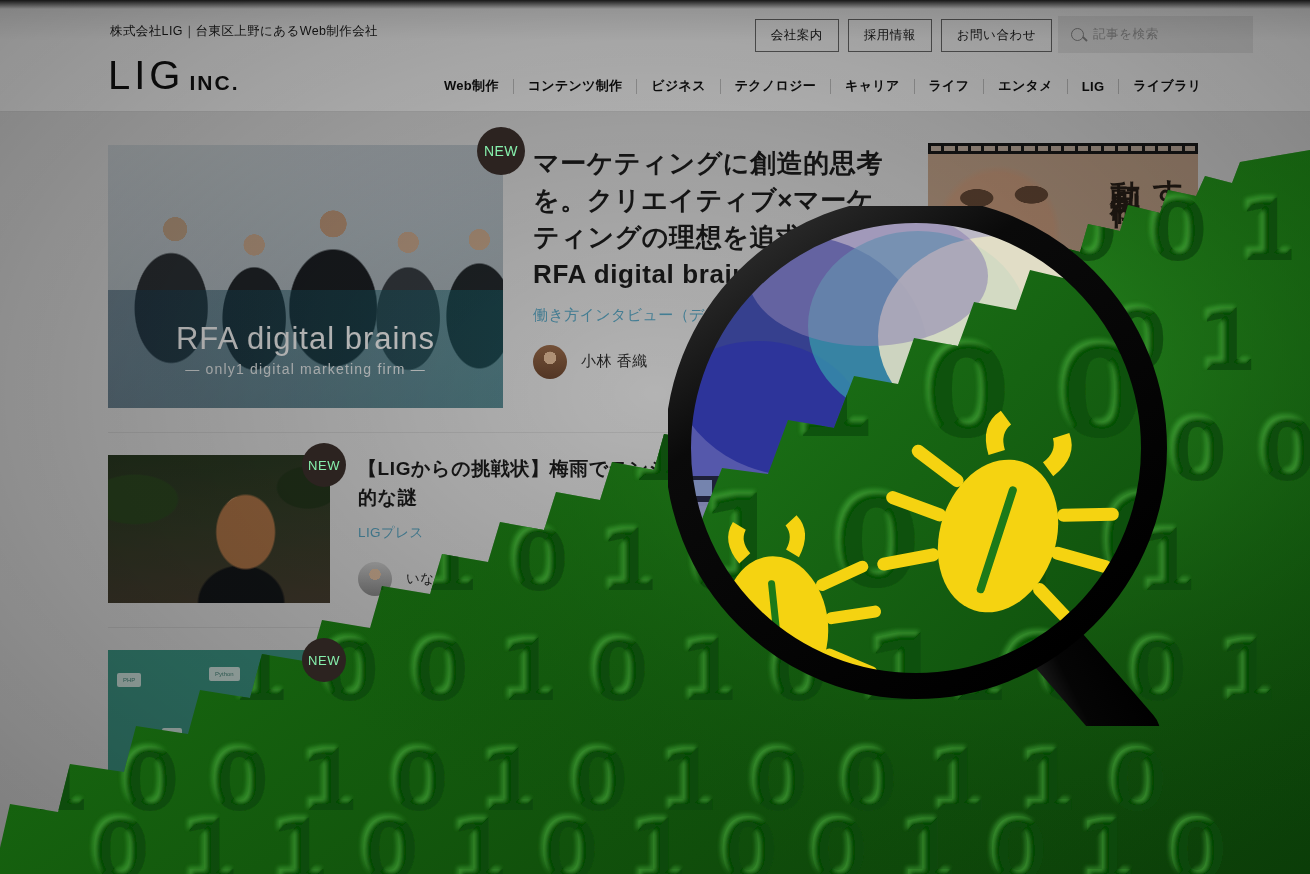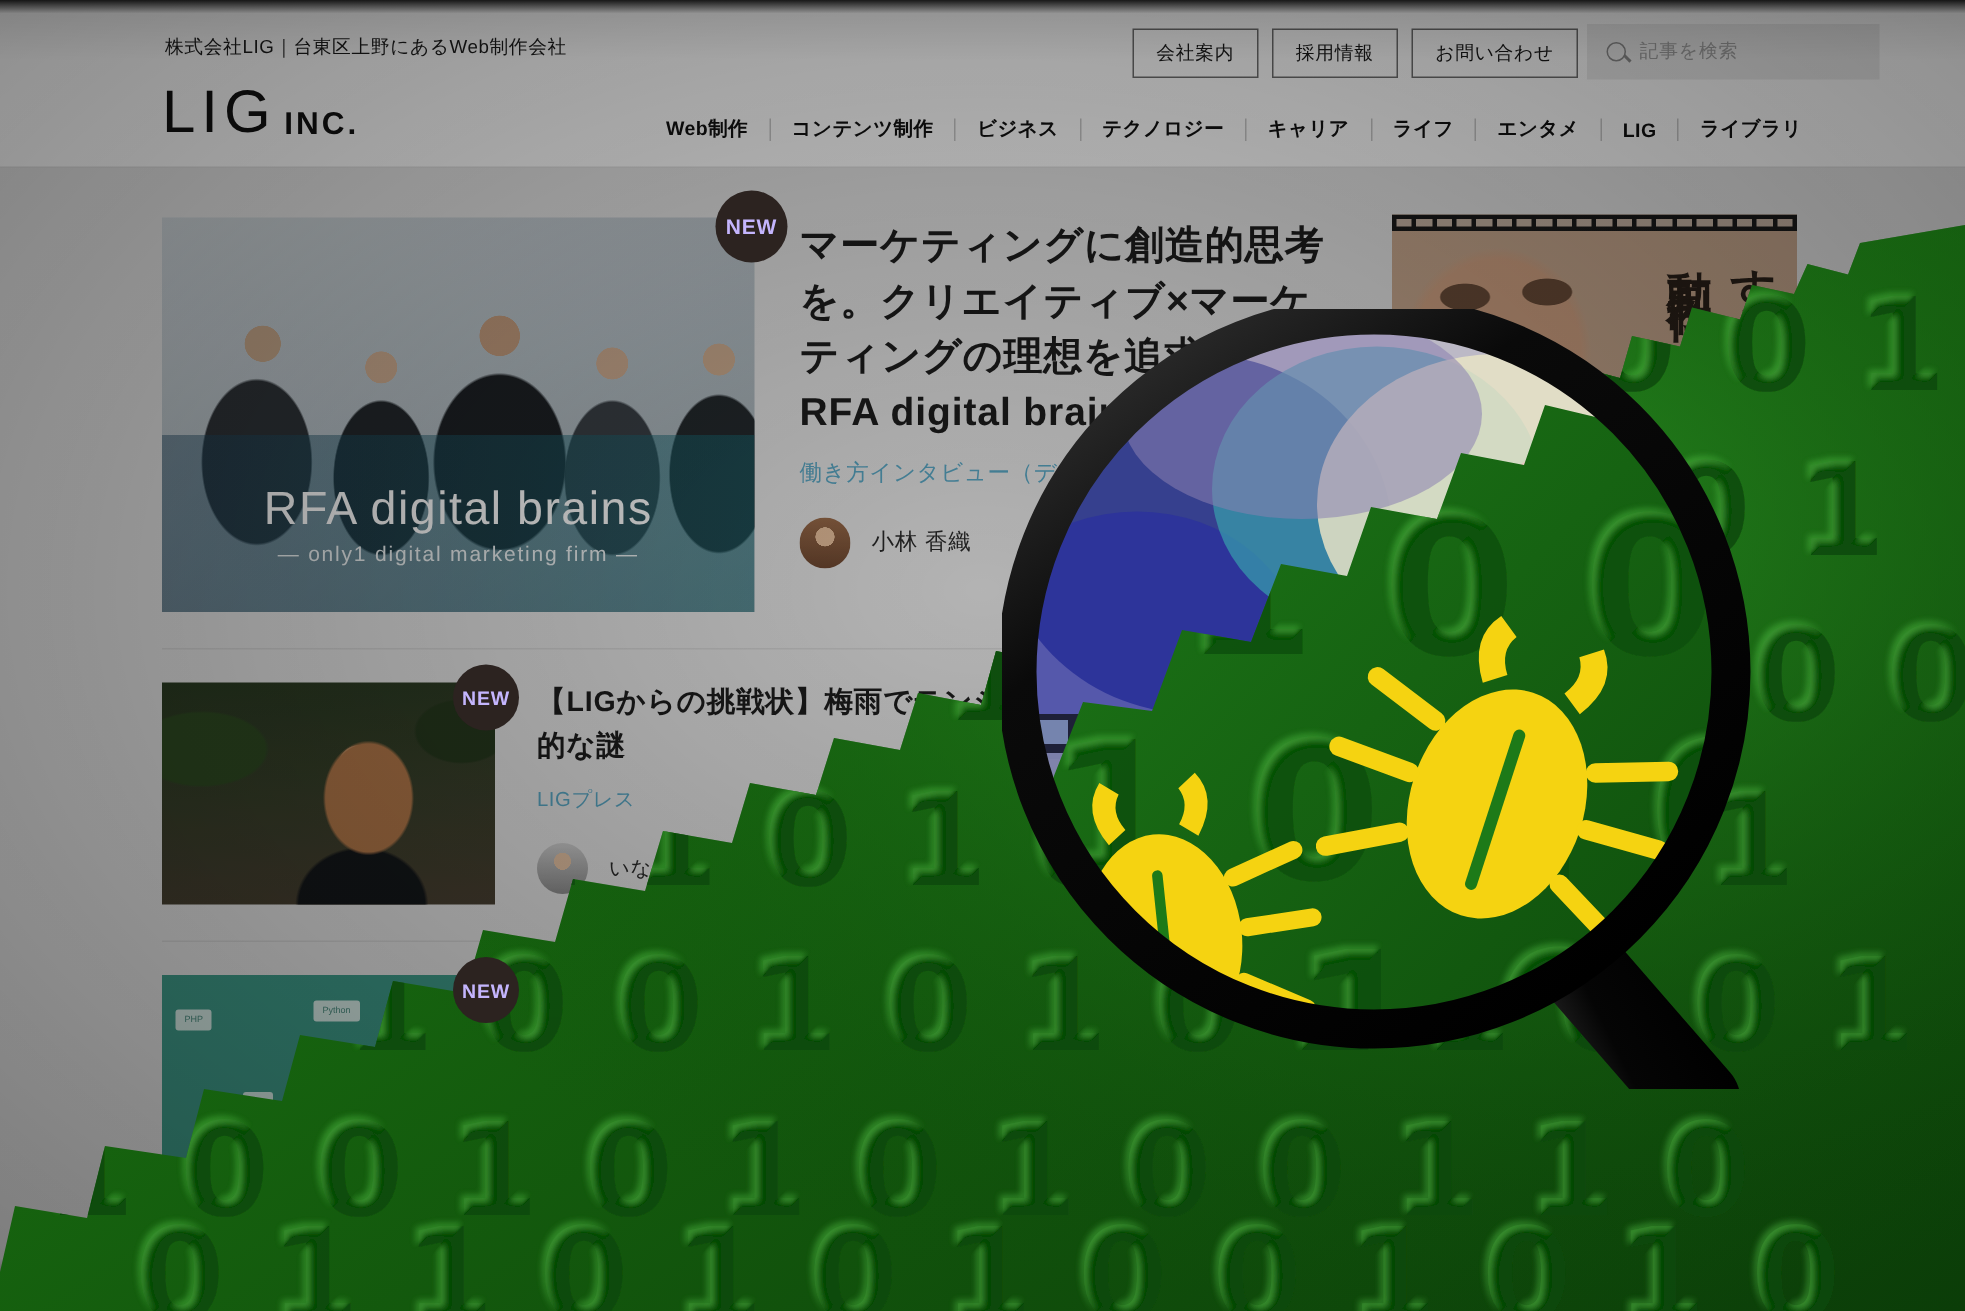--- a/index.html
+++ b/index.html
@@ -42,21 +42,21 @@
 
   
   .list { position:absolute; left:108px; top:120px; width:790px; }
   .row { position:relative; display:flex; padding:22px 0 24px 0; }
   .row + .row { border-top:1px solid #d6d6d6; }
 
   .thumbwrap { position:relative; flex:none; }
   .thumb { background:#999; position:relative; overflow:hidden; }
 
   .badge { position:absolute; width:44px; height:44px; border-radius:50%; background:#2c2320;
-           color:#c4b5fd; font-size:13px; font-weight:700; display:flex; align-items:center;
+           color:#86efac; font-size:13px; font-weight:400; display:flex; align-items:center;
            justify-content:center; letter-spacing:.5px; z-index:5; }
 
   .meta { padding-left:28px; flex:1; min-width:0; }
   .title { font-size:26px; font-weight:700; color:#1d1d1d; line-height:1.42; letter-spacing:.6px; }
   .title.sm { font-size:19px; line-height:1.52; }
   .cat { margin-top:13px; font-size:15px; color:#5aa7c4; letter-spacing:.4px; }
   .cat.sm { font-size:13.5px; margin-top:11px; }
   .author { margin-top:20px; display:flex; align-items:center; gap:14px; }
   .avatar { width:34px; height:34px; border-radius:50%; overflow:hidden; background:#b9a89c;
             flex:none; position:relative; }

